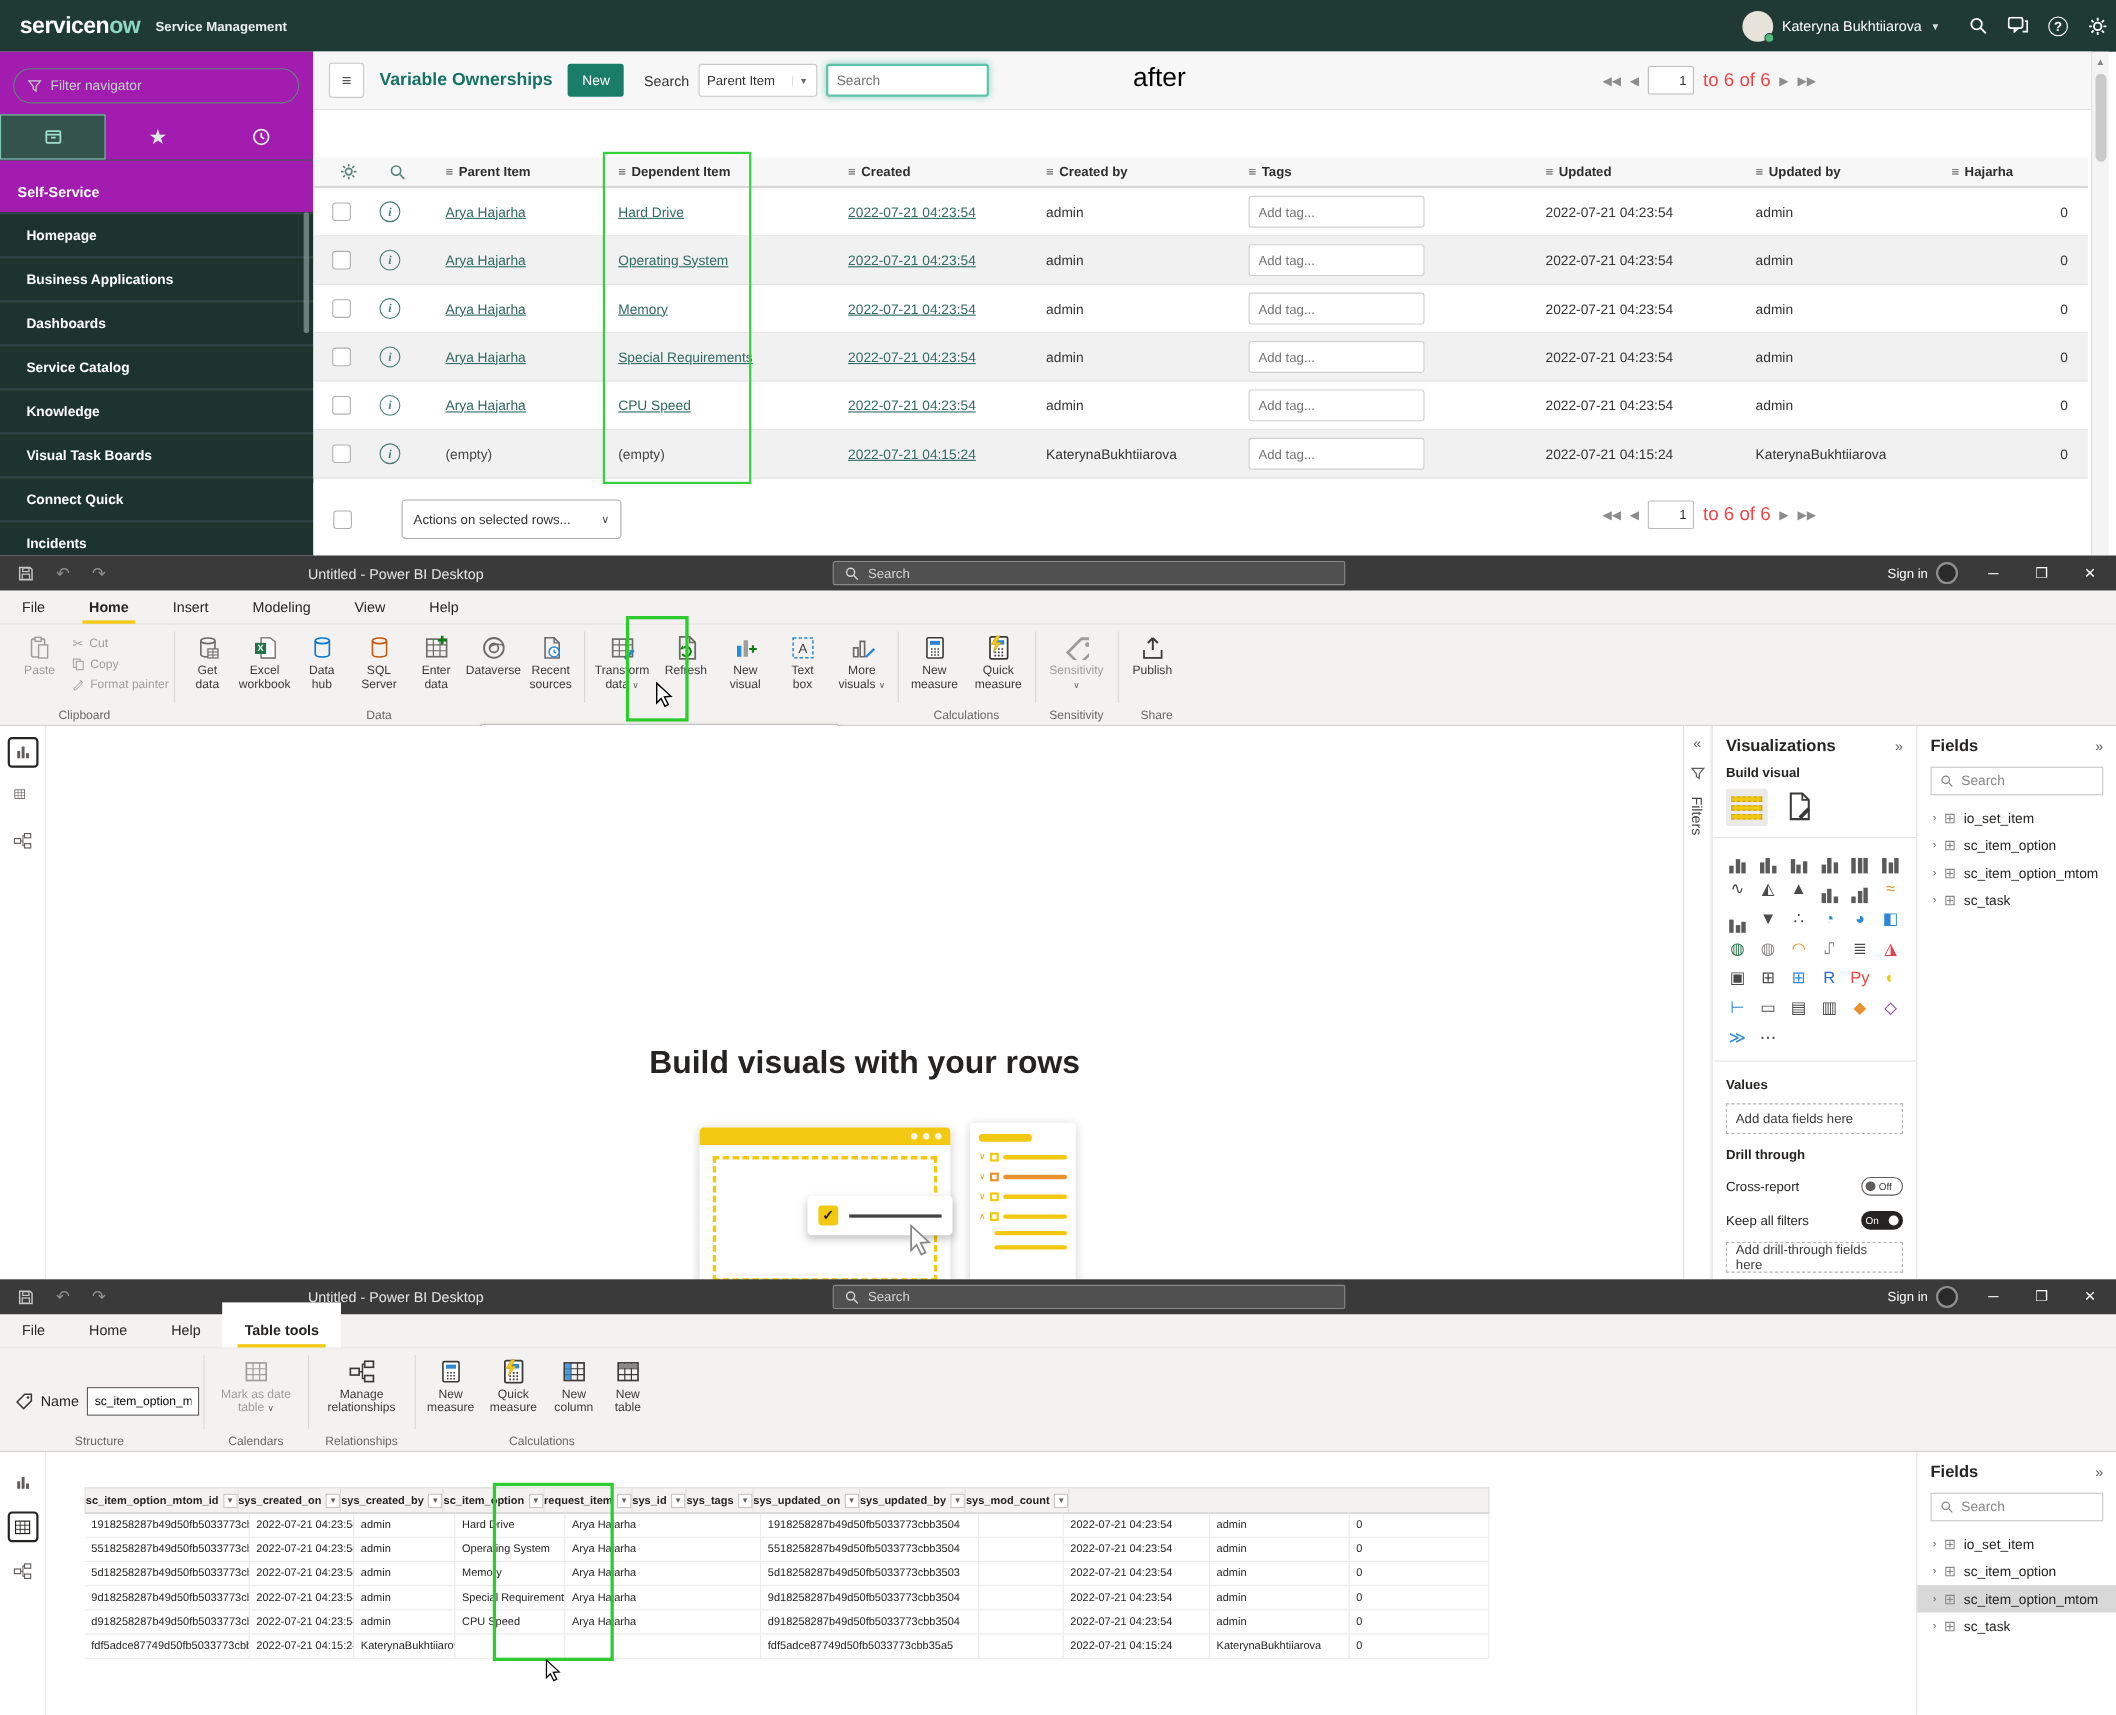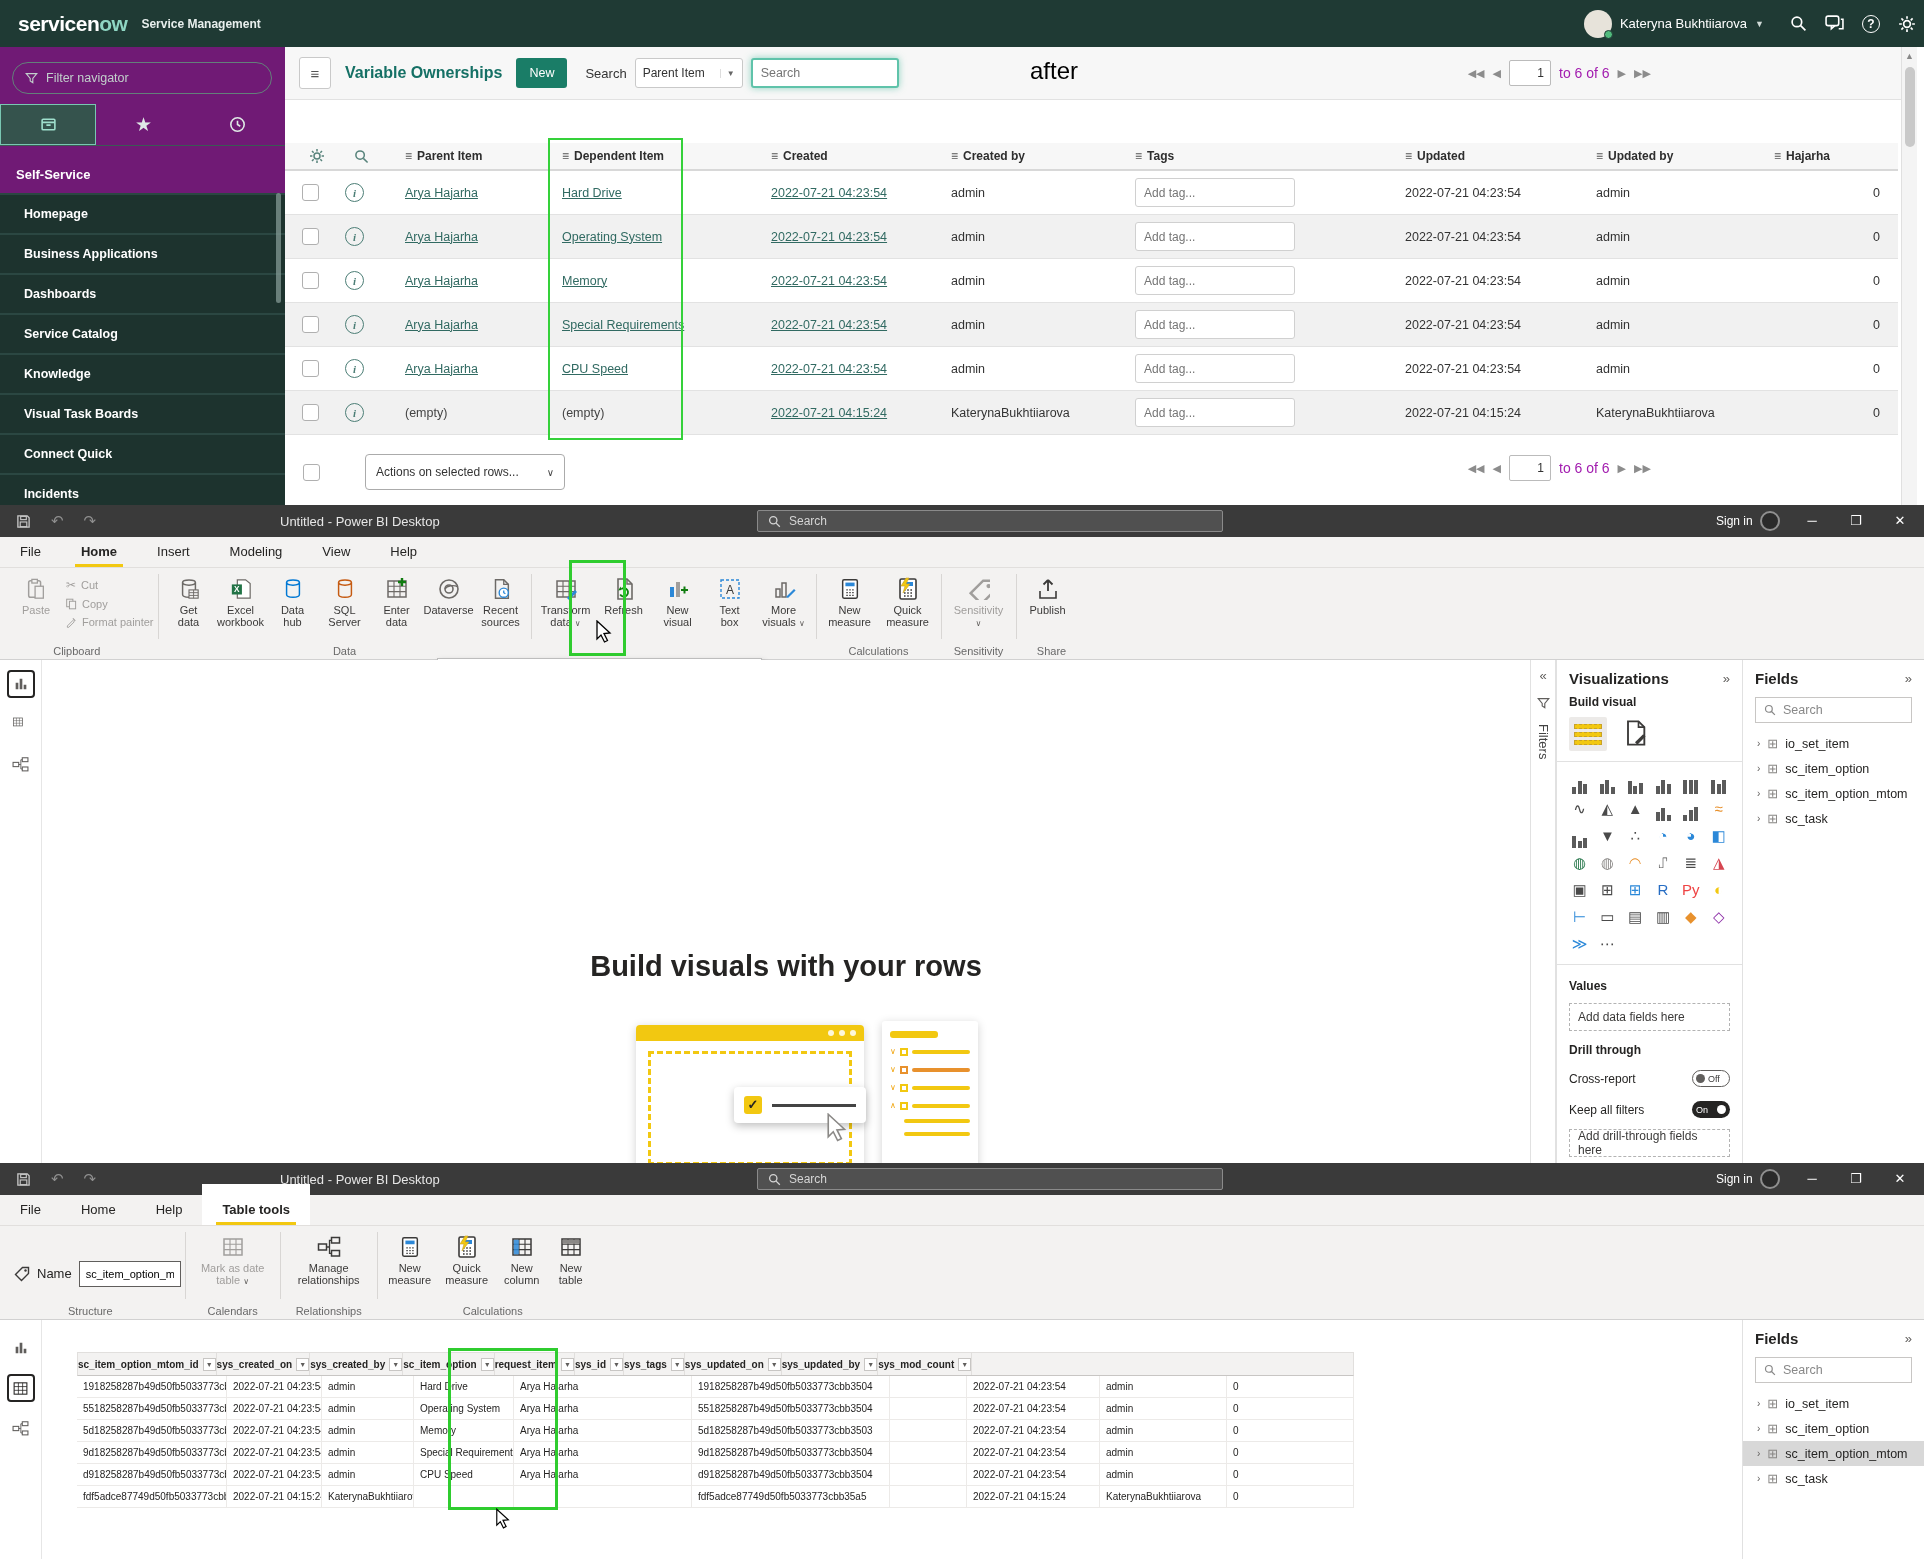--- a/index.html
+++ b/index.html
@@ -10,21 +10,21 @@
 .sn-header{position:absolute;left:0;top:0;width:1924px;height:47px;background:#1f3a34;display:flex;align-items:center}
 .sn-logo{color:#fff;font-size:21px;font-weight:bold;letter-spacing:-.5px;margin-left:18px}
 .sn-logo .now{color:#8fd6c3}
 .sn-app{color:#e8efed;font-size:12px;margin-left:14px;font-weight:bold}
 .sn-huser{position:absolute;right:160px;top:0;height:47px;display:flex;align-items:center;gap:8px}
 .sn-avatar{width:28px;height:28px;border-radius:50%;background:#e7e3da;position:relative}
 .sn-avatar i{position:absolute;right:-1px;bottom:-1px;width:9px;height:9px;border-radius:50%;background:#51ba7c;border:1px solid #1f3a34}
 .sn-uname{color:#fff;font-size:13px}
 .sn-caret{color:#cfd9d6;font-size:9px}
 .sn-hicons{position:absolute;right:8px;top:0;height:47px;display:flex;align-items:center;gap:18px;color:#fff}
-.sn-sidebar{position:absolute;left:0;top:47px;width:285px;height:458px;background:#701a75}
+.sn-sidebar{position:absolute;left:0;top:47px;width:285px;height:458px;background:#a21caf}
 .sn-filter{position:absolute;left:12px;top:15px;width:260px;height:32px;border:1px solid #63807a;border-radius:16px;display:flex;align-items:center;gap:8px;padding:0 12px;color:#c2d0cc;font-size:12.5px}
 .sn-tabs{position:absolute;left:0;top:57px;width:285px;height:42px;display:flex;border-bottom:1px solid #3b5a54}
 .sn-tab{flex:1;display:flex;align-items:center;justify-content:center;color:#dfe9e6}
 .sn-tab.sel{background:#35534d;border:1px solid #79c7b2}
 .sn-section{position:absolute;left:0;top:108px;width:285px;height:38px;display:flex;align-items:center;padding-left:16px;color:#fff;font-size:13px;font-weight:bold}
 .sn-menu{position:absolute;left:0;top:146px;width:285px}
 .sn-item{height:40px;background:#1d332e;border-top:2px solid #2b4742;color:#fff;font-size:12.5px;font-weight:bold;display:flex;align-items:center;padding-left:24px}
 .sn-sscroll{position:absolute;left:276px;top:146px;width:5px;height:110px;background:#8aa09b;border-radius:3px;opacity:.7}
 .sn-main{position:absolute;left:285px;top:47px;width:1616px;height:458px;background:#fff}
 .sn-toolbar{position:absolute;left:0;top:0;width:1616px;height:53px;background:#f7f7f7;border-bottom:1px solid #e2e2e2;display:flex;align-items:center}
@@ -32,21 +32,21 @@
 .sn-title{color:#157065;font-size:16px;font-weight:bold;margin-left:14px}
 .sn-new{background:#1a7d67;color:#fff;font-size:12.5px;border-radius:3px;padding:8px 13px;margin-left:14px}
 .sn-srchlbl{font-size:13px;color:#333;margin-left:18px}
 .sn-select{width:108px;height:30px;background:#fff;border:1px solid #c9c9c9;border-radius:3px;margin-left:8px;display:flex;align-items:center;justify-content:space-between;padding:0 7px;font-size:12px}
 .sn-select b{font-weight:normal}
 .sn-select .dd{color:#666;font-size:8px;border-left:1px solid #ddd;padding-left:6px}
 .sn-srch{width:148px;height:30px;border:2px solid #5fc3aa;border-radius:3px;margin-left:8px;box-shadow:0 0 7px rgba(95,195,170,.7);padding:0 8px;font-size:12.5px;font-family:inherit;color:#444;outline:none}
 .sn-after{position:absolute;left:745px;top:10px;font-size:24px;font-weight:normal;color:#000}
 .pager{display:flex;align-items:center;gap:8px;color:#8c8c8c;font-size:11px}
 .pager .pg-in{width:42px;height:26px;border:1px solid #bbb;border-radius:2px;background:#fff;color:#333;font-size:12px;text-align:right;padding:0 6px;font-family:inherit}
-.pager .rng{color:#a21caf;font-size:14px}
+.pager .rng{color:#ef4444;font-size:17px}
 .sn-pager-top{position:absolute;right:250px;top:13px}
 .sn-frow{position:absolute;left:0;top:53px;width:1616px;height:43px;background:#fff;display:flex;align-items:center;gap:14px;padding-left:16px}
 .sn-all{color:#157065;font-size:13px;font-weight:bold}
 .sn-thead,.sn-row{display:grid;grid-template-columns:15px 45px 60px 157px 209px 180px 184px 270px 191px 178px 116px;align-items:center}
 .sn-thead{position:absolute;left:0;top:96px;width:1613px;height:28px;background:#f7f7f7;border-bottom:2px solid #d8d8d8;font-size:12px;font-weight:bold;color:#2e2e2e}
 .sn-thead .hc{display:flex;align-items:center;gap:5px}
 .sn-thead .hc::before{content:"≡";color:#555;font-weight:normal}
 .sn-rows{position:absolute;left:0;top:124px;width:1613px}
 .sn-row{height:44px;border-bottom:1px solid #e2e2e2;font-size:12.5px;background:#fff}
 .sn-row:nth-child(even){background:#f1f1f1}

